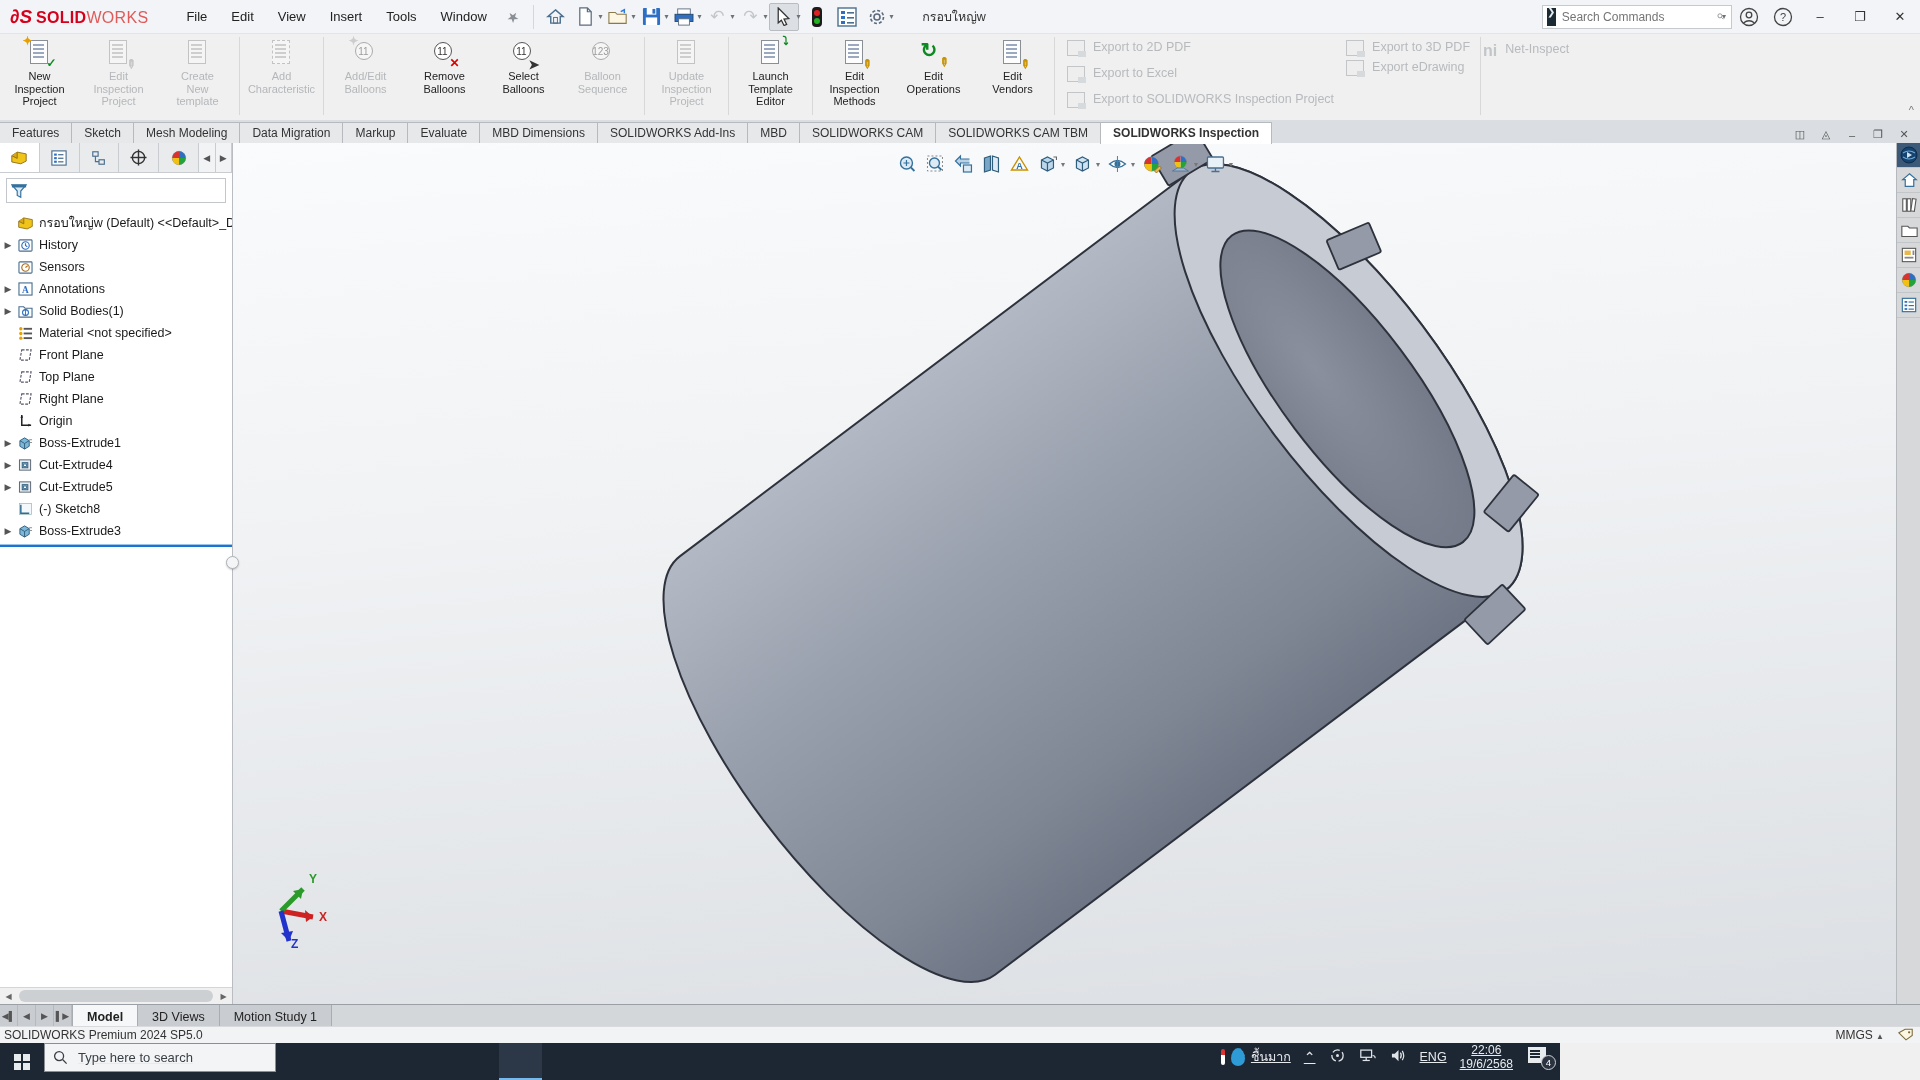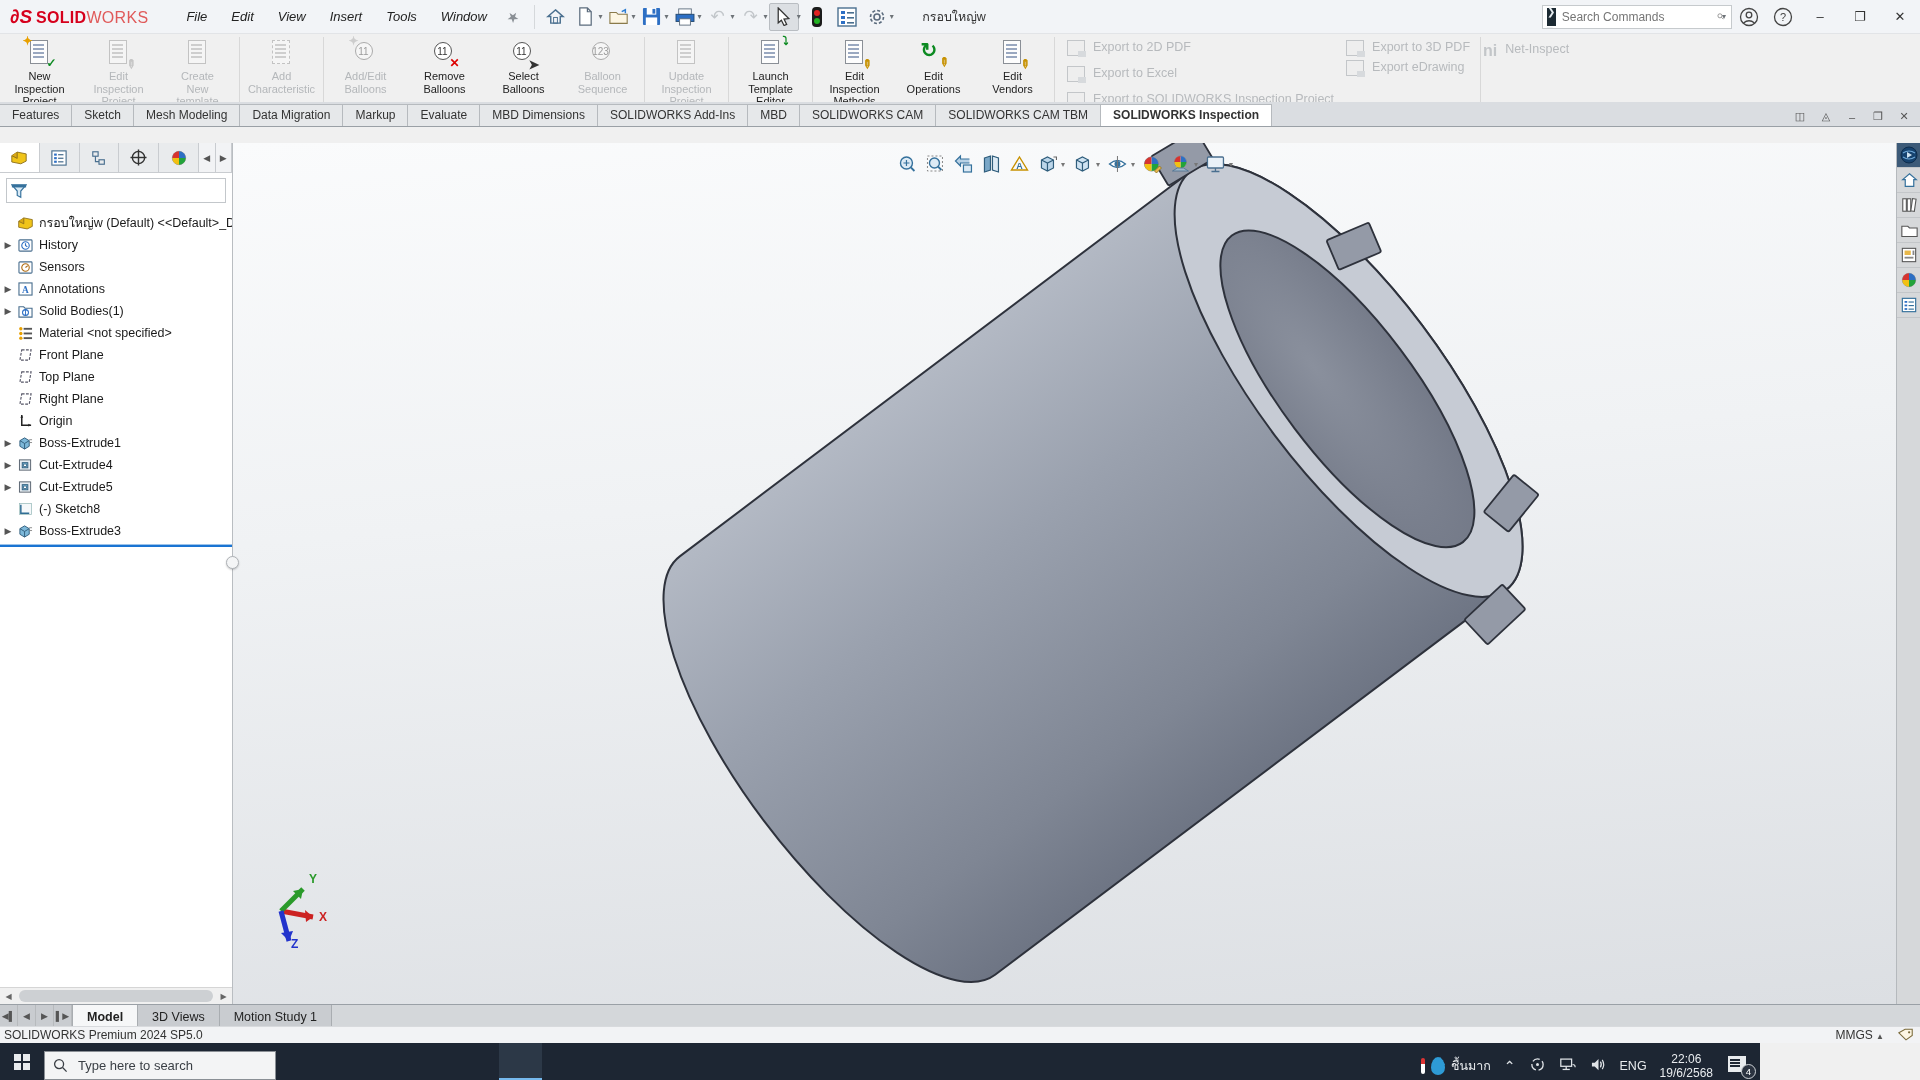--- a/index.html
+++ b/index.html
@@ -7,21 +7,21 @@
   body { font-family:"Liberation Sans", sans-serif; font-size:12px; color:#222; background:#f0f0f0; }
   .abs { position:absolute; }
   #stage { position:relative; width:1920px; height:1080px; }
 
   
   #titlebar { left:0; top:0; width:1920px; height:34px; background:#f2f4f7; border-bottom:1px solid #e2e4e7; display:flex; align-items:center; }
   .sw-logo { display:flex; align-items:baseline; margin-left:10px; white-space:nowrap; }
   .sw-logo .dslogo { color:#d6001c; font-weight:bold; font-style:italic; font-size:19px; margin-right:4px; }
   .sw-logo .solid { color:#d6001c; font-weight:bold; font-size:16px; letter-spacing:.3px; }
   .sw-logo .works { color:#e05a5a; font-size:16px; letter-spacing:.3px; }
-  #menus { display:flex; margin-left:26px;font-style:italic; }
+  #menus { display:flex; margin-left:26px; }
   .menu-item { padding:8px 12px; font-size:13px; color:#222; cursor:default; }
   .pin-icon { color:#8a8f95; font-size:14px; margin:0 8px; transform:rotate(35deg); display:inline-block; }
   .tb-sep { width:1px; height:24px; background:#d5d8db; margin:0 6px; }
   .qtools { display:flex; align-items:center; }
   .qbtn { width:30px; height:28px; display:flex; align-items:center; justify-content:center; border-radius:2px; }
   .qbtn svg { display:block; }
   .qbtn.pressed { background:#dcdfe3; border:1px solid #b9bdc2; }
   .drop { color:#6e7378; font-size:8px; margin:0 1px 0 -2px; }
   .undoredo { color:#c2c6ca; font-size:17px; }
   #doc-title { position:absolute; left:0; right:12px; text-align:center; font-size:12.5px; color:#333; pointer-events:none; }
@@ -54,21 +54,21 @@
   .ric .cycle { position:absolute; left:2px; top:0px; font-size:20px; color:#0c8a21; font-weight:bold; }
   #export-block { display:flex; flex-direction:column; justify-content:space-between; padding:6px 4px 8px 10px; }
   .exp-item { display:flex; align-items:flex-start; height:18px; color:#b7babd; font-size:12.5px; white-space:nowrap; }
   .exp-ico { width:18px; height:16px; border:1px solid #c3c6c9; background:#eee; margin-right:8px; position:relative; }
   .exp-ico::after { content:""; position:absolute; right:-2px; bottom:-2px; width:8px; height:6px; background:#d7dadd; }
   #export-col2 { display:flex; flex-direction:column; padding:6px 8px; justify-content:flex-start; gap:2px; }
   .ni-logo { font-weight:bold; font-size:16px; color:#c3c6c9; margin-right:8px; }
   #ribbon-collapse { position:absolute; right:6px; top:104px; color:#777; font-size:11px; }
 
   
-  #cmdtabs { left:0; top:102px; width:1920px; height:25px; background:#dadde1; border-bottom:1px solid #9aa0a6; display:flex; align-items:flex-end; }
+  #cmdtabs { left:0; top:120px; width:1920px; height:25px; background:#dadde1; border-bottom:1px solid #9aa0a6; display:flex; align-items:flex-end; }
   .ctab { padding:3px 12px 4px; font-size:12px; color:#333; background:#e6e8ea; border:1px solid #b6babe; border-bottom:none; margin-left:-1px; white-space:nowrap; }
   .ctab.active { background:#fff; font-weight:bold; position:relative; z-index:2; }
   #cmdtabs-right { margin-left:auto; display:flex; align-items:center; gap:10px; padding:0 8px 3px; color:#555; }
   #cmdtabs-right .wc { font-size:11px; width:16px; text-align:center; }
 
   
   #treepanel { left:0; top:143px; width:233px; height:861px; background:#fff; border-right:1px solid #b9bdc1; }
   #tree-tabs { height:30px; background:#e9ebed; border-bottom:1px solid #c9ccd0; display:flex; align-items:stretch; }
   .ttab { width:41px; display:flex; align-items:center; justify-content:center; border-right:1px solid #c9ccd0; }
   .ttab.active { background:#fff; }
@@ -103,21 +103,21 @@
   .dtab { padding:2px 14px 0; display:flex; align-items:center; font-size:12.5px; color:#222; background:#c9ccd0; border-right:1px solid #a9adb1; }
   .dtab.active { background:#f6f7f8; font-weight:bold; }
 
   
   #statusbar { left:0; top:1026px; width:1920px; height:17px; background:#f2f3f5; border-top:1px solid #d8dadd; display:flex; align-items:center; font-size:12px; color:#333; }
   #statusbar .left { margin-left:4px; }
   #statusbar .right { margin-left:auto; display:flex; align-items:center; gap:14px; margin-right:6px; }
   #units-up { font-size:8px; color:#555; }
 
   
-  #taskbar { left:0; top:1043px; width:1760px; height:37px; background:#1d2633; display:flex; align-items:flex-end; color:#e8ebee; }
+  #taskbar { left:0; top:1043px; width:1560px; height:37px; background:#1d2633; display:flex; align-items:flex-start; color:#e8ebee;text-decoration:underline; }
   #start-btn { width:44px; height:37px; display:flex; align-items:center; justify-content:center; }
   .win-grid { width:16px; height:16px; display:grid; grid-template-columns:7px 7px; grid-template-rows:7px 7px; gap:2px; }
   .win-grid i { background:#e8ebee; }
   #tb-search { width:232px; height:29px; background:#f3f4f5; border:1px solid #8a8f95; display:flex; align-items:center; color:#3a3f45; padding:0 8px; margin-right:8px; }
   #tb-search span { margin-left:10px; font-size:13px; }
   .tbic { width:40px; height:37px; display:flex; align-items:center; justify-content:center; font-size:17px;padding-left:43px; }
   .tbic.active { background:#2c3847; box-shadow:inset 0 -2px 0 #76b9ed; }
   #tray { margin-left:auto; display:flex; align-items:center; gap:13px; padding-right:8px; font-size:12.5px; }
   #weather { display:flex; align-items:center; gap:6px; }
   .drop-ico { width:14px; height:18px; background:#2e9bd6; border-radius:50% 50% 50% 50%/60% 60% 40% 40%; position:relative; }

